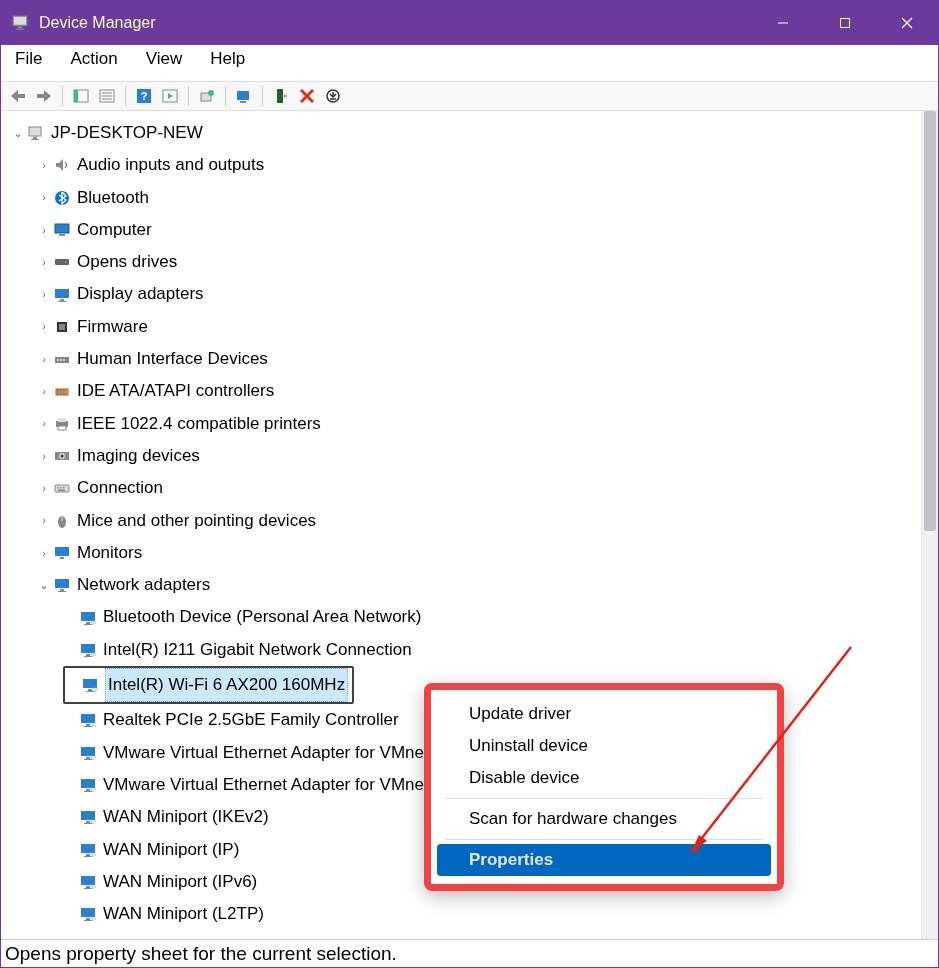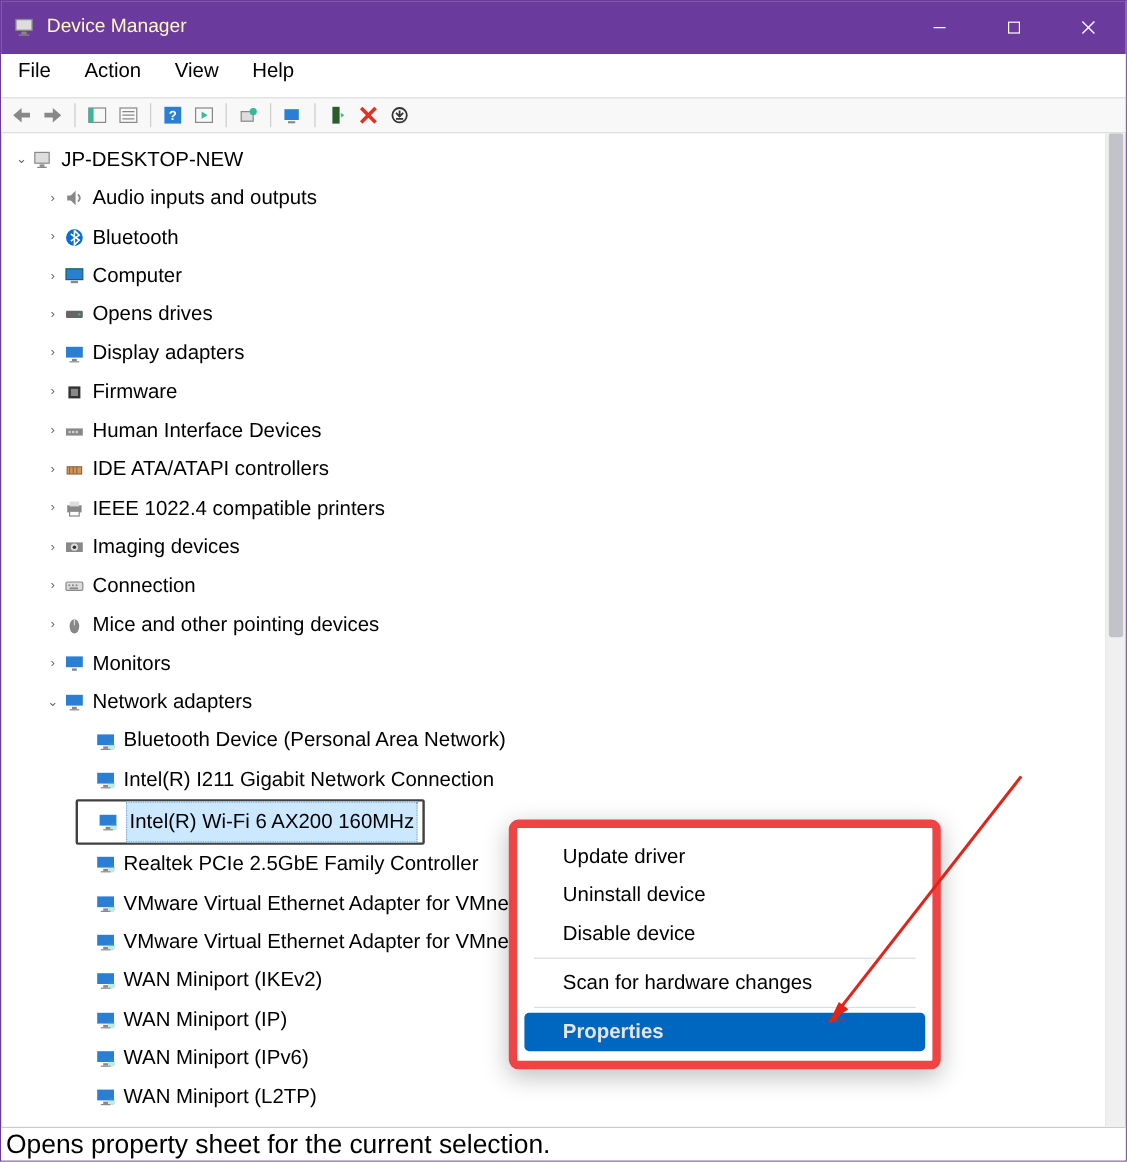--- a/index.html
+++ b/index.html
@@ -21,21 +21,21 @@
   .scrollbar { width: 17px; background: #f0f0f0; border-left: 1px solid #e8e8e8; position: relative; }
   .scroll-thumb { position: absolute; top: 0; left: 2px; right: 2px; height: 420px; background: #c2c3c9; border-radius: 2px; }
   .node { display: flex; align-items: center; white-space: nowrap; }
   .arrow { width: 14px; color: #666; font-size: 11px; display: inline-flex; justify-content: center; }
   .icon { width: 18px; height: 18px; margin: 0 6px 0 2px; display: inline-flex; align-items: center; justify-content: center; }
   .depth0 { padding-left: 4px; }
   .depth1 { padding-left: 30px; }
   .depth2 { padding-left: 56px; }
   .selected-box { border: 2px solid #404040; border-radius: 2px; padding: 0 4px 0 0; display: inline-flex; align-items: center; }
   .selected-box .label { background: #cce8ff; border: 1px dotted #7aa7d7; padding: 0 2px; }
-  .statusbar { height: 28px; border-top: 1px solid #ccc; font-size: 22px; padding-left: 4px; display: flex; align-items: center; background: #fff; }
+  .statusbar { height: 28px; border-top: 1px solid #ccc; font-size: 19px; padding-left: 4px; display: flex; align-items: center; background: #fff; }
   .context-menu { position: absolute; left: 390px; top: 682px; width: 360px; background: #ffffff; border: 7px solid #ef4444; border-radius: 8px; box-shadow: 0 6px 20px rgba(0,0,0,0.25); padding: 8px 4px; font-size: 17px; margin-left: 33px; }
   .cm-item { padding: 6px 32px; border-radius: 4px; margin: 0 2px; }
   .cm-item.highlight { background: #0067c0; color: #e5e5e5; font-weight: 700; }
   .cm-sep { height: 1px; background: #ddd; margin: 4px 10px; }
   .arrow-svg { position: absolute; pointer-events: none; }
 </style>
 </head>
 <body>
 
 <div class="window">

